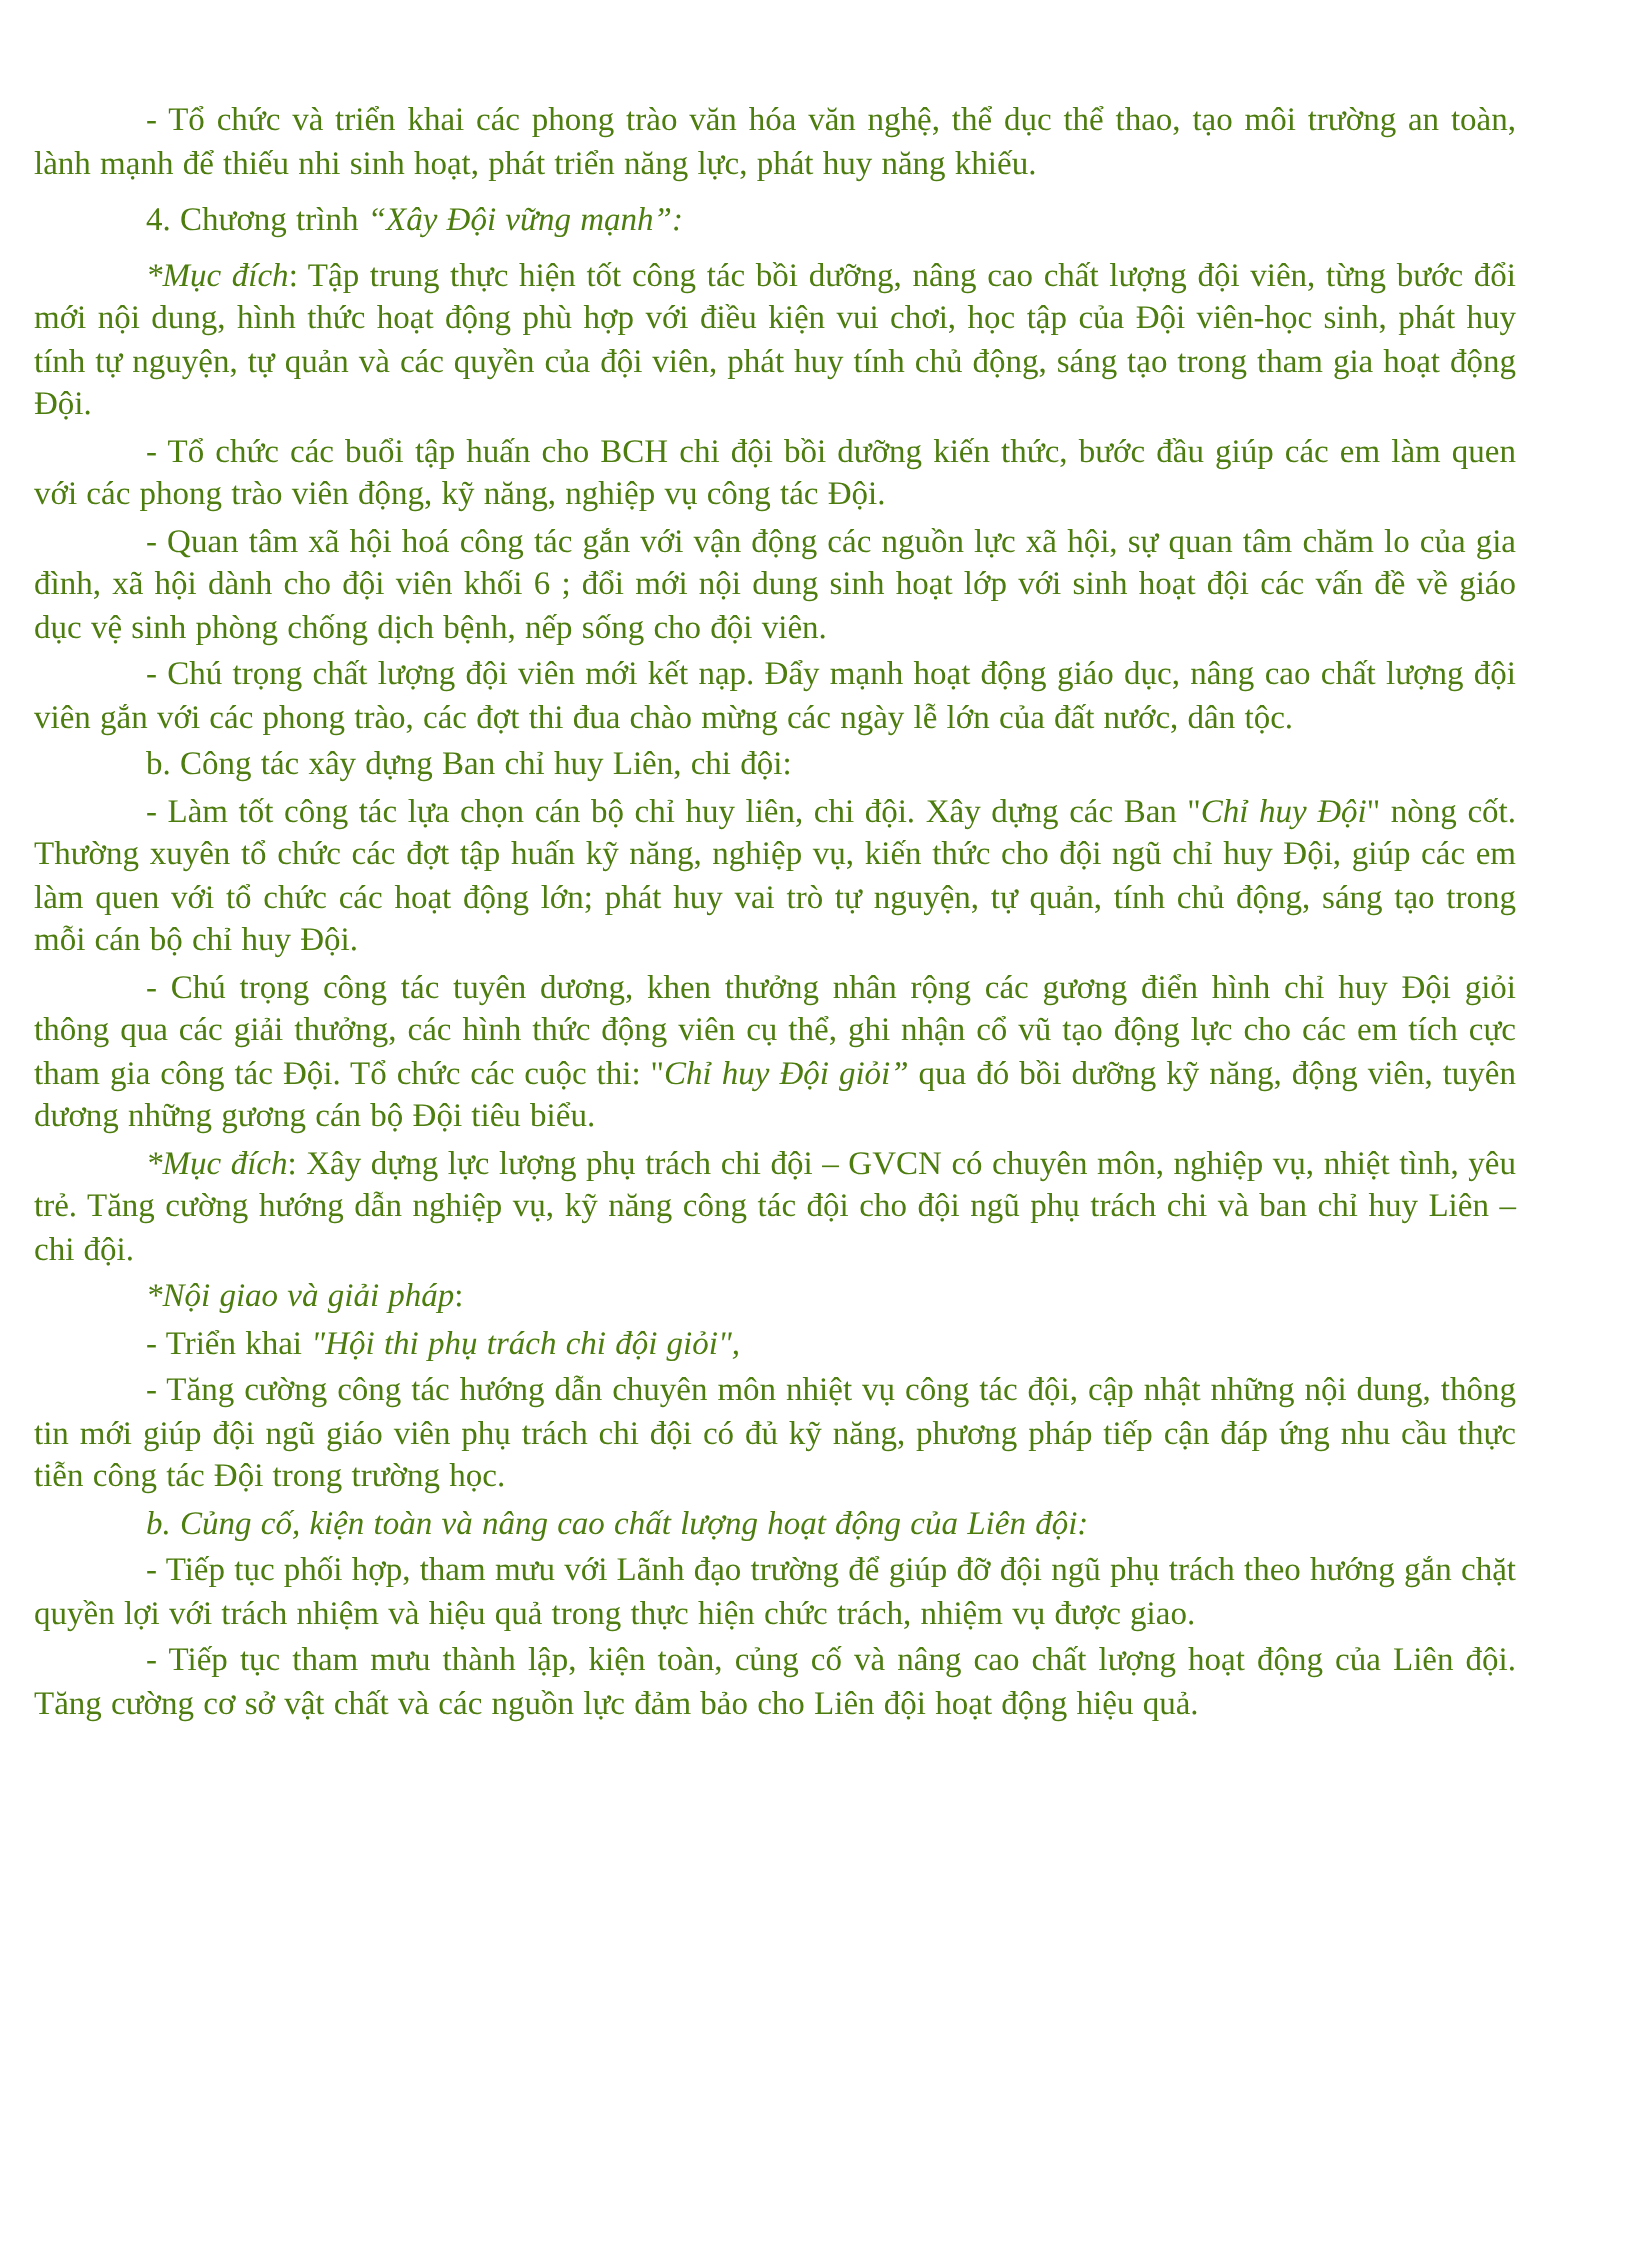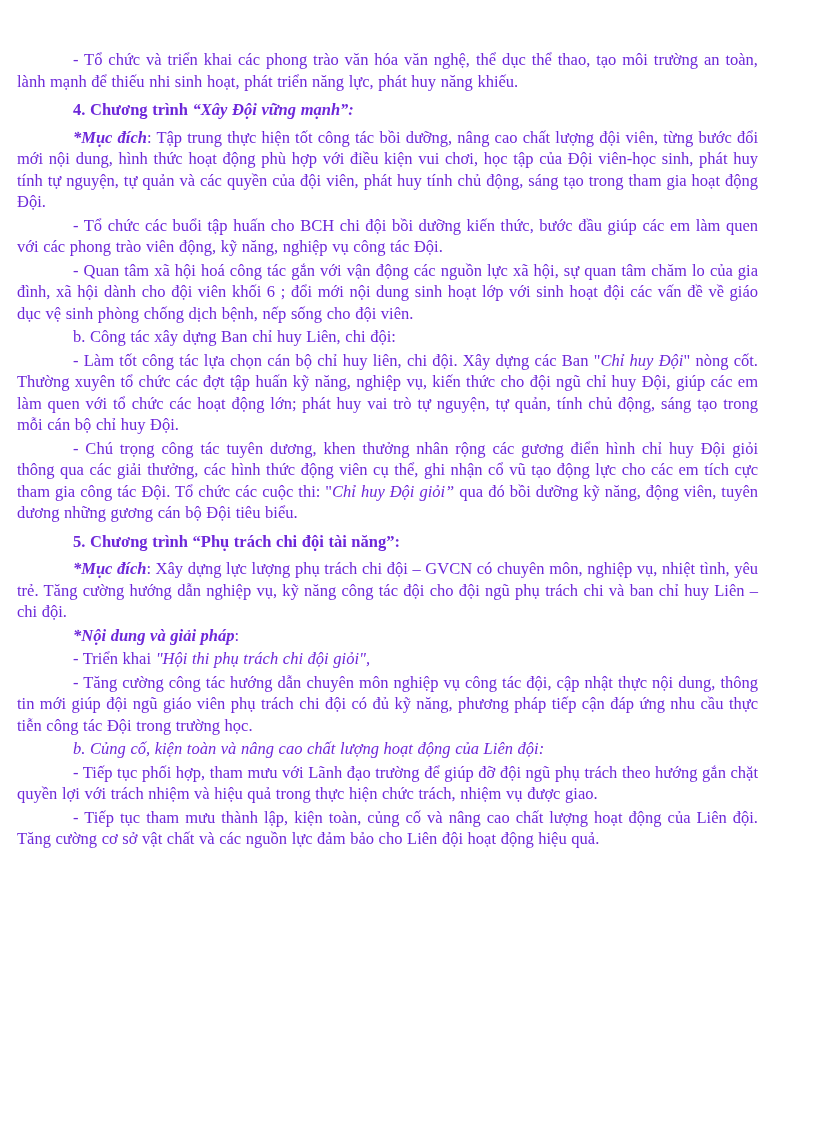--- a/index.html
+++ b/index.html
@@ -27,38 +27,38 @@
     margin: 0 0 2px 0;
     text-indent: 56px;
     text-align: justify;
     word-spacing: 0.5px;
   }
   .para.heading {
     margin-top: 7px;
     margin-bottom: 6px;
     text-align: left;
   }
-  .run-b { font-weight: bold; }
+  .run-b { font-weight: normal; }
   .run-i { font-style: italic; }
 </style>
 </head>
 <body>
 
-<div class="page" style="background: rgb(255, 255, 255); color: #6d28d9; padding-left: 17px;">
+<div class="page" style="background: rgb(255, 255, 255); color: #4d7c0f; padding-left: 17px;">
   <div id="doc-body">
       <p class="para"><span class="">- Tổ chức và triển khai các phong trào văn hóa văn nghệ, thể dục thể thao, tạo môi trường an toàn, lành mạnh để thiếu nhi sinh hoạt, phát triển năng lực, phát huy năng khiếu.</span></p>
       <p class="para heading"><span class="run-b ">4. Chương trình </span><span class="run-b run-i">“Xây Đội vững mạnh”:</span></p>
       <p class="para"><span class="run-b run-i">*Mục đích</span><span class="">: Tập trung thực hiện tốt công tác bồi dưỡng, nâng cao chất lượng đội viên, từng bước đổi mới nội dung, hình thức hoạt động phù hợp với điều kiện vui chơi, học tập của Đội viên-học sinh, phát huy tính tự nguyện, tự quản và các quyền của đội viên, phát huy tính chủ động, sáng tạo trong tham gia hoạt động Đội.</span></p>
       <p class="para"><span class="">- Tổ chức các buổi tập huấn cho BCH chi đội bồi dưỡng kiến thức, bước đầu giúp các em làm quen với các phong trào viên động, kỹ năng, nghiệp vụ công tác Đội.</span></p>
       <p class="para"><span class="">- Quan tâm xã hội hoá công tác gắn với vận động các nguồn lực xã hội, sự quan tâm chăm lo của gia đình, xã hội dành cho đội viên khối 6 ; đổi mới nội dung sinh hoạt lớp với sinh hoạt đội các vấn đề về giáo dục vệ sinh phòng chống dịch bệnh, nếp sống cho đội viên.</span></p>
+      <p class="para"><span class="">- Chú trọng chất lượng đội viên mới kết nạp. Đẩy mạnh hoạt động giáo dục, nâng cao chất lượng đội viên gắn với các phong trào, các đợt thi đua chào mừng các ngày lễ lớn của đất nước, dân tộc.</span></p>
       <p class="para"><span class="">b. Công tác xây dựng Ban chỉ huy Liên, chi đội:</span></p>
       <p class="para"><span class="">- Làm tốt công tác lựa chọn cán bộ chỉ huy liên, chi đội. Xây dựng các Ban "</span><span class="run-i">Chỉ huy Đội</span><span class="">" nòng cốt. Thường xuyên tổ chức các đợt tập huấn kỹ năng, nghiệp vụ, kiến thức cho đội ngũ chỉ huy Đội, giúp các em làm quen với tổ chức các hoạt động lớn; phát huy vai trò tự nguyện, tự quản, tính chủ động, sáng tạo trong mỗi cán bộ chỉ huy Đội.</span></p>
       <p class="para"><span class="">- Chú trọng công tác tuyên dương, khen thưởng nhân rộng các gương điển hình chỉ huy Đội giỏi thông qua các giải thưởng, các hình thức động viên cụ thể, ghi nhận cổ vũ tạo động lực cho các em tích cực tham gia công tác Đội. Tổ chức các cuộc thi: "</span><span class="run-i">Chỉ huy Đội giỏi”</span><span class=""> qua đó bồi dưỡng kỹ năng, động viên, tuyên dương những gương cán bộ Đội tiêu biểu.</span></p>
-      <p class="para heading"><span class="run-b ">5. Chương trình “Phụ trách chi đội tài năng”:</span></p>
       <p class="para"><span class="run-b run-i">*Mục đích</span><span class="">: Xây dựng lực lượng phụ trách chi đội – GVCN có chuyên môn, nghiệp vụ, nhiệt tình, yêu trẻ. Tăng cường hướng dẫn nghiệp vụ, kỹ năng công tác đội cho đội ngũ phụ trách chi và ban chỉ huy Liên – chi đội.</span></p>
-      <p class="para"><span class="run-b run-i">*Nội dung và giải pháp</span><span class="">:</span></p>
+      <p class="para"><span class="run-b run-i">*Nội giao và giải pháp</span><span class="">:</span></p>
       <p class="para"><span class="">- Triển khai </span><span class="run-i">"Hội thi phụ trách chi đội giỏi",</span></p>
-      <p class="para"><span class="">- Tăng cường công tác hướng dẫn chuyên môn nghiệp vụ công tác đội, cập nhật thực nội dung, thông tin  mới giúp đội ngũ giáo viên phụ trách chi đội có đủ kỹ năng, phương pháp tiếp cận đáp ứng nhu cầu thực tiễn công tác Đội trong trường học.</span></p>
+      <p class="para"><span class="">- Tăng cường công tác hướng dẫn chuyên môn nhiệt vụ công tác đội, cập nhật những nội dung, thông tin  mới giúp đội ngũ giáo viên phụ trách chi đội có đủ kỹ năng, phương pháp tiếp cận đáp ứng nhu cầu thực tiễn công tác Đội trong trường học.</span></p>
       <p class="para"><span class="run-i">b. Củng cố, kiện toàn và nâng cao chất lượng hoạt động của Liên đội:</span></p>
       <p class="para"><span class="">- Tiếp tục phối hợp, tham mưu với Lãnh đạo trường để giúp đỡ đội ngũ phụ trách theo hướng gắn chặt quyền lợi với trách nhiệm và hiệu quả trong thực hiện chức trách, nhiệm vụ được giao.</span></p>
       <p class="para"><span class="">- Tiếp tục tham mưu thành lập, kiện toàn, củng cố và nâng cao chất lượng hoạt động của Liên đội. Tăng cường cơ sở vật chất và các nguồn lực đảm bảo cho Liên đội hoạt động hiệu quả.</span></p>
     </div>
 </div>
 
 </body></html>

